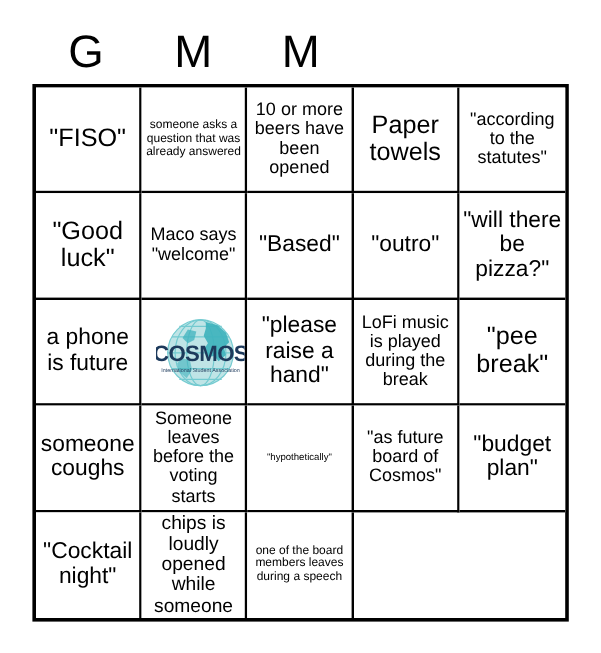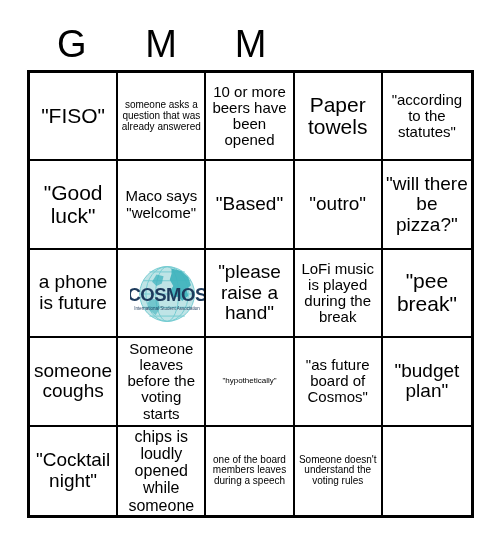--- a/index.html
+++ b/index.html
@@ -190,18 +190,15 @@
       </div>
       <div class="bingo-cell sz-lg">
         <span class="cell-text">"Cocktail night"</span>
       </div>
       <div class="bingo-cell sz-xs">
         <span class="cell-text">a bag of chips is loudly opened while someone is talking</span>
       </div>
       <div class="bingo-cell sz-sm">
         <span class="cell-text">one of the board members leaves during a speech</span>
       </div>
-      <div class="bingo-cell sz-sm">
-        <span class="cell-text">Someone doesn't understand the voting rules</span>
-      </div>
     </div>
 
 </div>
 
 </body></html>

